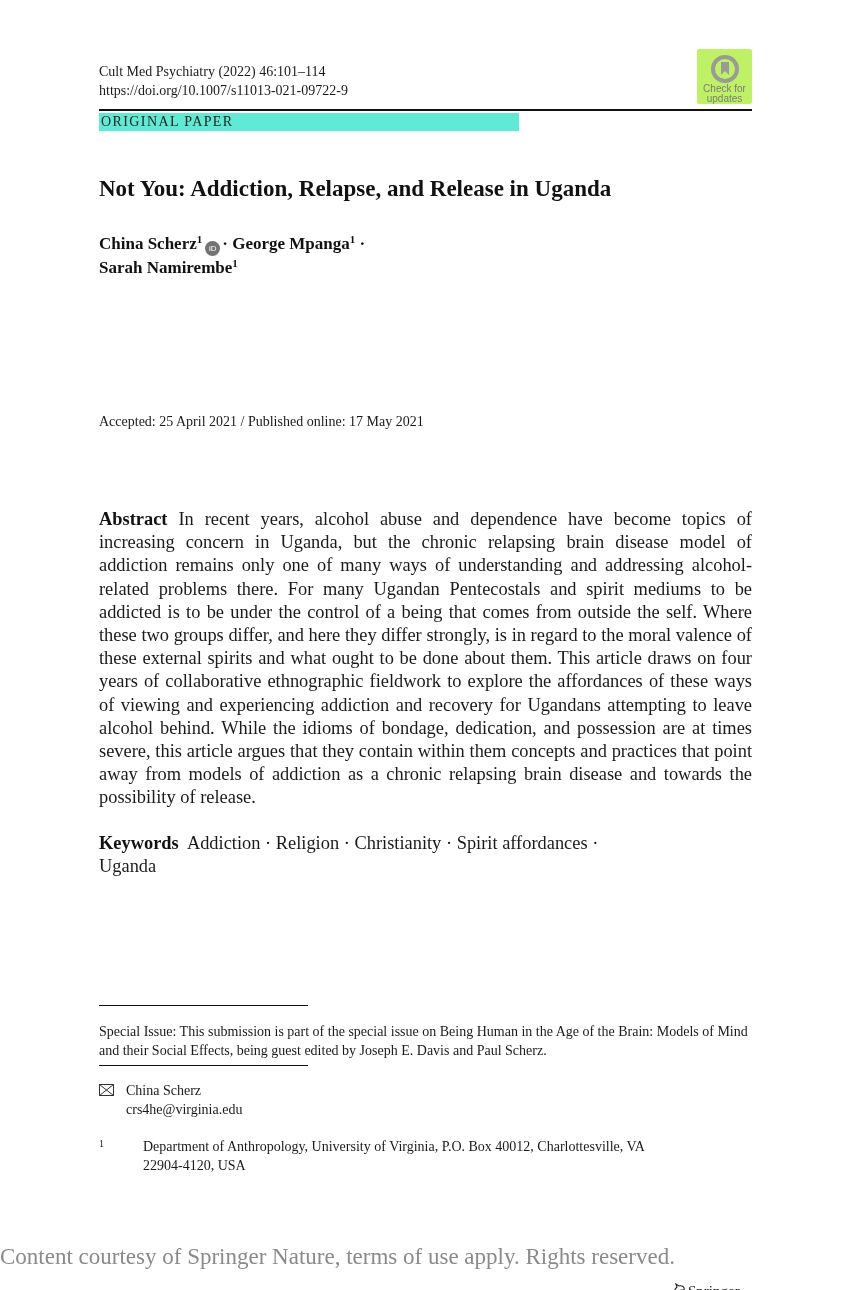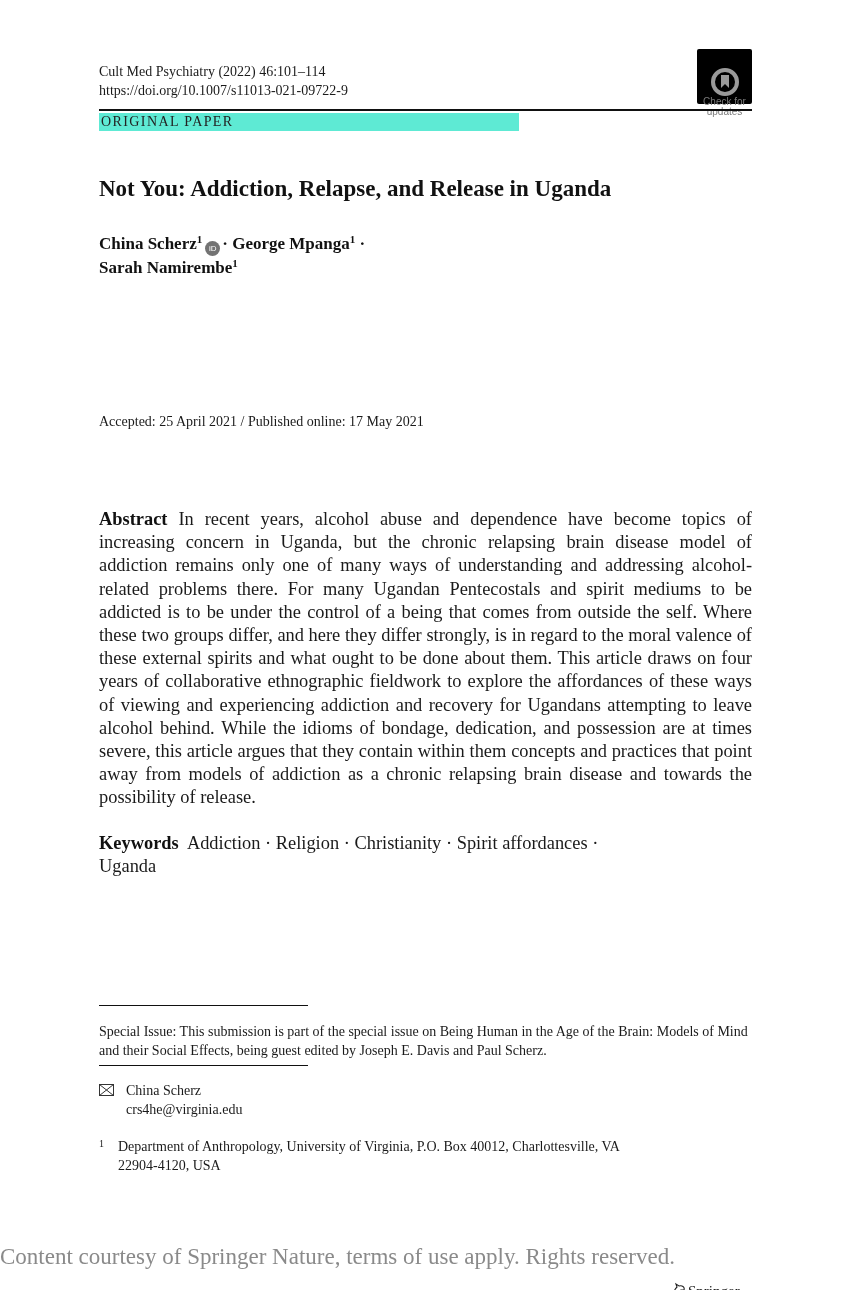--- a/index.html
+++ b/index.html
@@ -5,22 +5,22 @@
     html, body { margin: 0; padding: 0; background: #ffffff; }
     body {
       width: 850px; height: 1290px; position: relative; overflow: hidden;
       font-family: "Liberation Serif", "DejaVu Serif", serif; color: #1a1a1a;
     }
     .abs { position: absolute; }
     .journal-line { left: 99px; font-size: 14px; line-height: 19px; }
     #journal-cite { top: 62px; }
     #journal-doi { top: 81px; }
     .check-badge {
-      left: 697px; top: 49px; width: 55px; height: 55px; background: #000000;
-      border-radius: 2px; text-align: center; box-sizing: border-box; padding-top: 18px;
+      left: 697px; top: 49px; width: 55px; height: 55px; background: #bef264;
+      border-radius: 2px; text-align: center; box-sizing: border-box; padding-top: 5px;
     }
     .check-badge svg { display: block; margin: 0 auto; }
     .check-badge .cbtxt { font-family: "Liberation Sans", "DejaVu Sans", sans-serif; font-size: 10px; line-height: 10px; color: #7a7a7a; }
     .top-rule { left: 99px; top: 109px; width: 653px; height: 2px; background: #111; }
     .type-band {
       left: 99px; top: 113px; width: 420px; height: 18px; background: #5eead4;
       font-size: 14px; letter-spacing: 1.4px; line-height: 18px; padding-left: 2px; box-sizing: border-box; color: #222;
     }
     .title { left: 99px; top: 176px; font-size: 23px; font-weight: bold; color: #111; }
     .authors { left: 99px; top: 232px; font-size: 17px; font-weight: bold; line-height: 23px; color: #111; }
@@ -39,21 +39,21 @@
     .keywords { left: 99px; top: 832px; width: 560px; font-size: 18.4px; line-height: 23.2px; }
     .fn-rule { left: 99px; height: 1px; width: 209px; background: #111; }
     #fn-rule-1 { top: 1005px; }
     #fn-rule-2 { top: 1065px; }
     .special { left: 99px; top: 1022px; width: 653px; font-size: 14px; line-height: 19px; }
     .contact { left: 99px; top: 1081px; font-size: 14px; line-height: 19px; }
     .contact .envelope { position: absolute; left: 0; top: 3px; }
     .contact .ctext { margin-left: 27px; }
     .affil { left: 99px; top: 1137px; font-size: 14px; line-height: 19px; width: 653px; }
     .affil .fnnum { position: absolute; left: 0; top: -3px; font-size: 10px; }
-    .affil .atext { margin-left: 19px; }
+    .affil .atext { margin-left: 44px; }
     .springer { left: 670px; top: 1280px; font-size: 15px; line-height: 22px; display: flex; align-items: center; }
     .courtesy { left: 0; width: 850px; top: 1244px; text-align: left; font-size: 23px; color: #8a8a8a; }
   </style>
 </head>
 <body>
 
 <div class="abs journal-line" id="journal-cite">Cult Med Psychiatry (2022) 46:101–114</div>
 <div class="abs journal-line" id="journal-doi">https://doi.org/10.1007/s11013-021-09722-9</div>
 
 <div class="abs check-badge">

